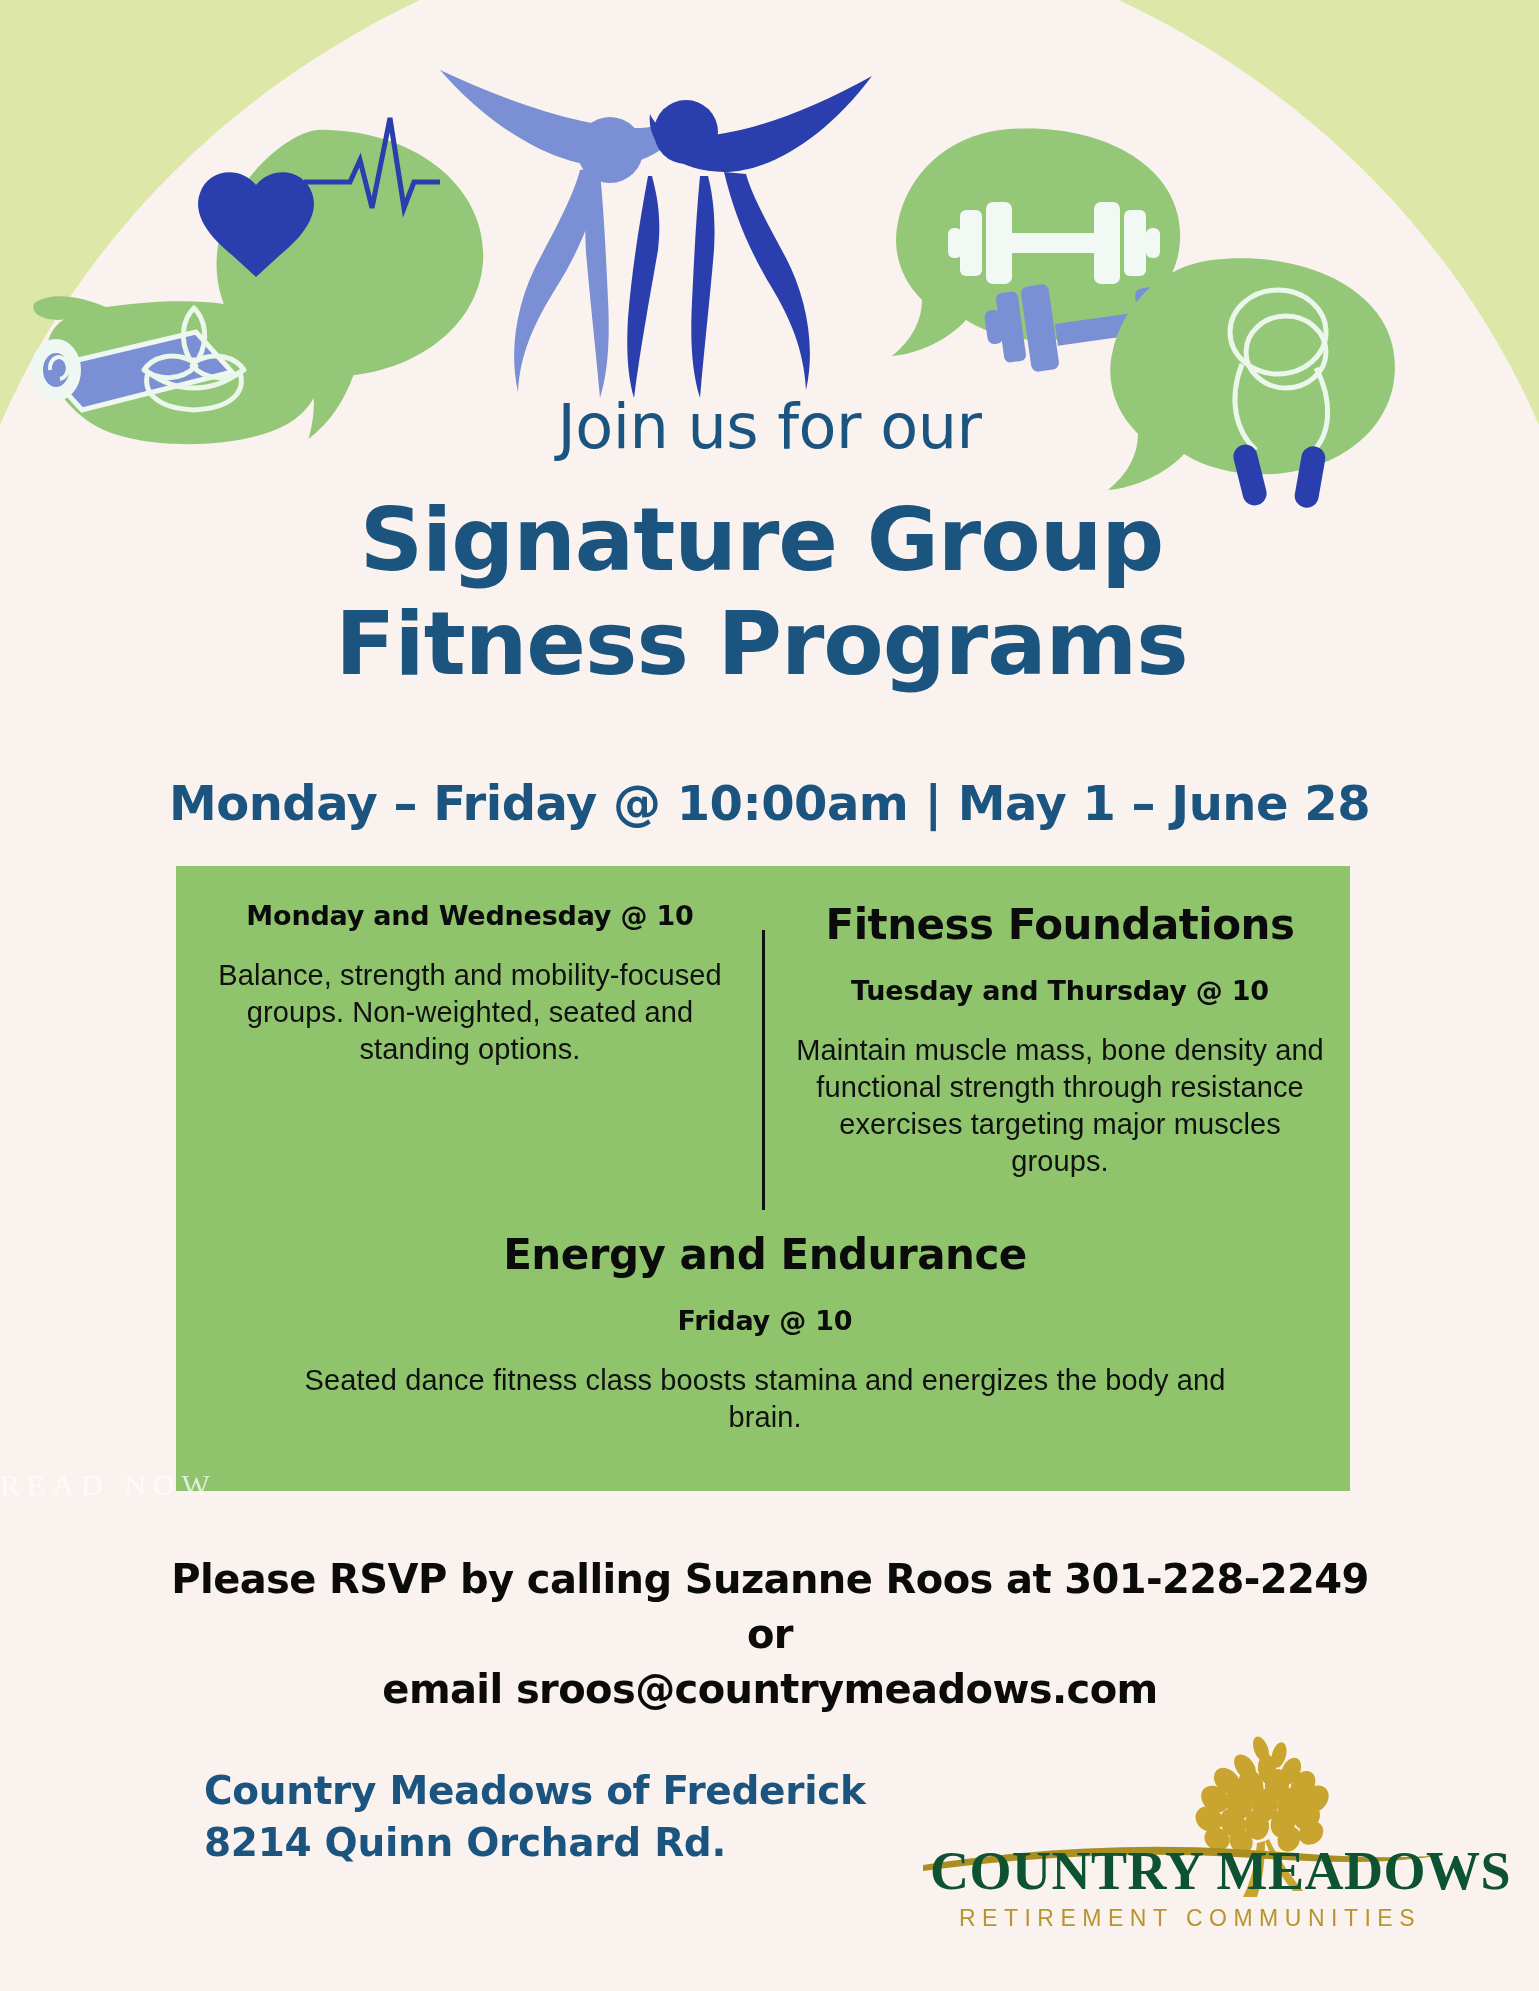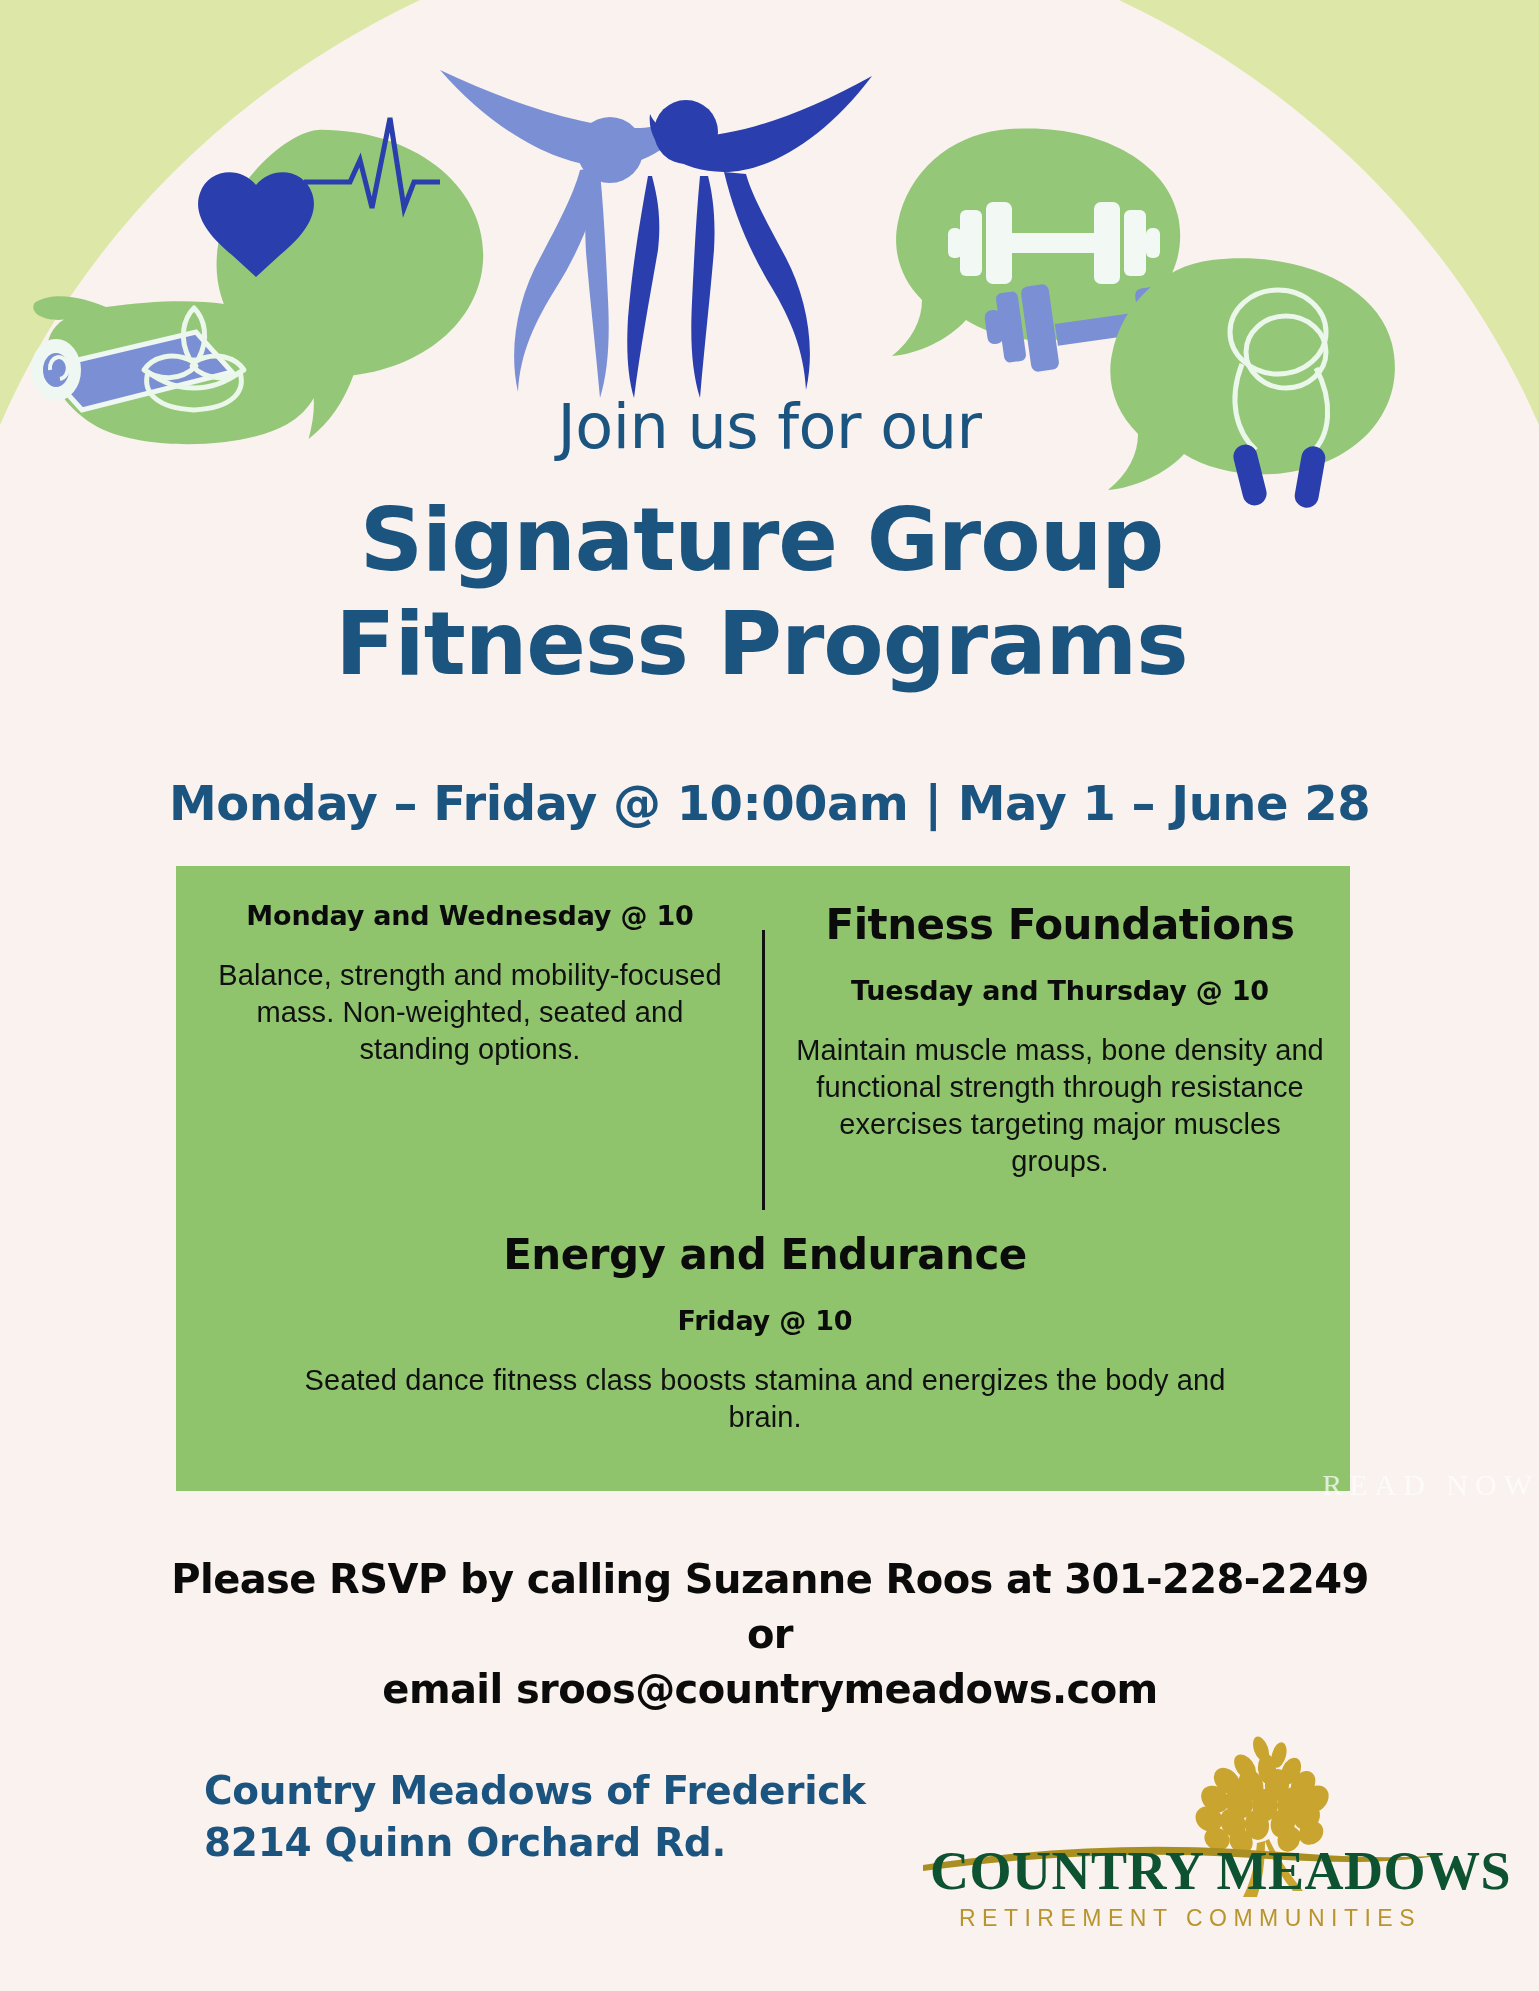--- a/index.html
+++ b/index.html
@@ -67,21 +67,21 @@
     font-weight:700;font-size:27px;color:#0b0b0b;
     letter-spacing:-.2px;margin:0 0 26px 0;
   }
   .prog-desc{
     font-family:"Liberation Sans", sans-serif;
     font-weight:400;font-size:29px;line-height:1.28;color:#111;
     margin:0;letter-spacing:.1px;
   }
   .watermark{
     position:absolute;left:0;right:0;top:1468px;
-    text-align:right;
+    text-align:left;
     font-family:"Liberation Serif", serif;
     font-size:30px;letter-spacing:7px;
     color:#ffffff;opacity:.72;
   }
 
   
   .rsvp{
     position:absolute;left:170px;width:1200px;top:1552px;
     text-align:center;
     font-family:"DejaVu Sans", sans-serif;
@@ -240,21 +240,21 @@
     <span class="l2">Fitness Programs</span>
   </div>
 
   <div class="when-line">Monday – Friday @ 10:00am  |  May 1 – June 28</div>
 
   <div class="panel"></div>
   <div class="panel-divider"></div>
 
   <div class="col col-left">
     <p class="prog-when">Monday and Wednesday @ 10</p>
-    <p class="prog-desc">Balance, strength and mobility-focused mass. Non-weighted, seated and standing options.</p>
+    <p class="prog-desc">Balance, strength and mobility-focused groups. Non-weighted, seated and standing options.</p>
   </div>
 
   <div class="col col-right">
     <p class="prog-title">Fitness Foundations</p>
     <p class="prog-when">Tuesday and Thursday @ 10</p>
     <p class="prog-desc">Maintain muscle mass, bone density and functional strength through resistance exercises targeting major muscles groups.</p>
   </div>
 
   <div class="col col-full">
     <p class="prog-title">Energy and Endurance</p>

